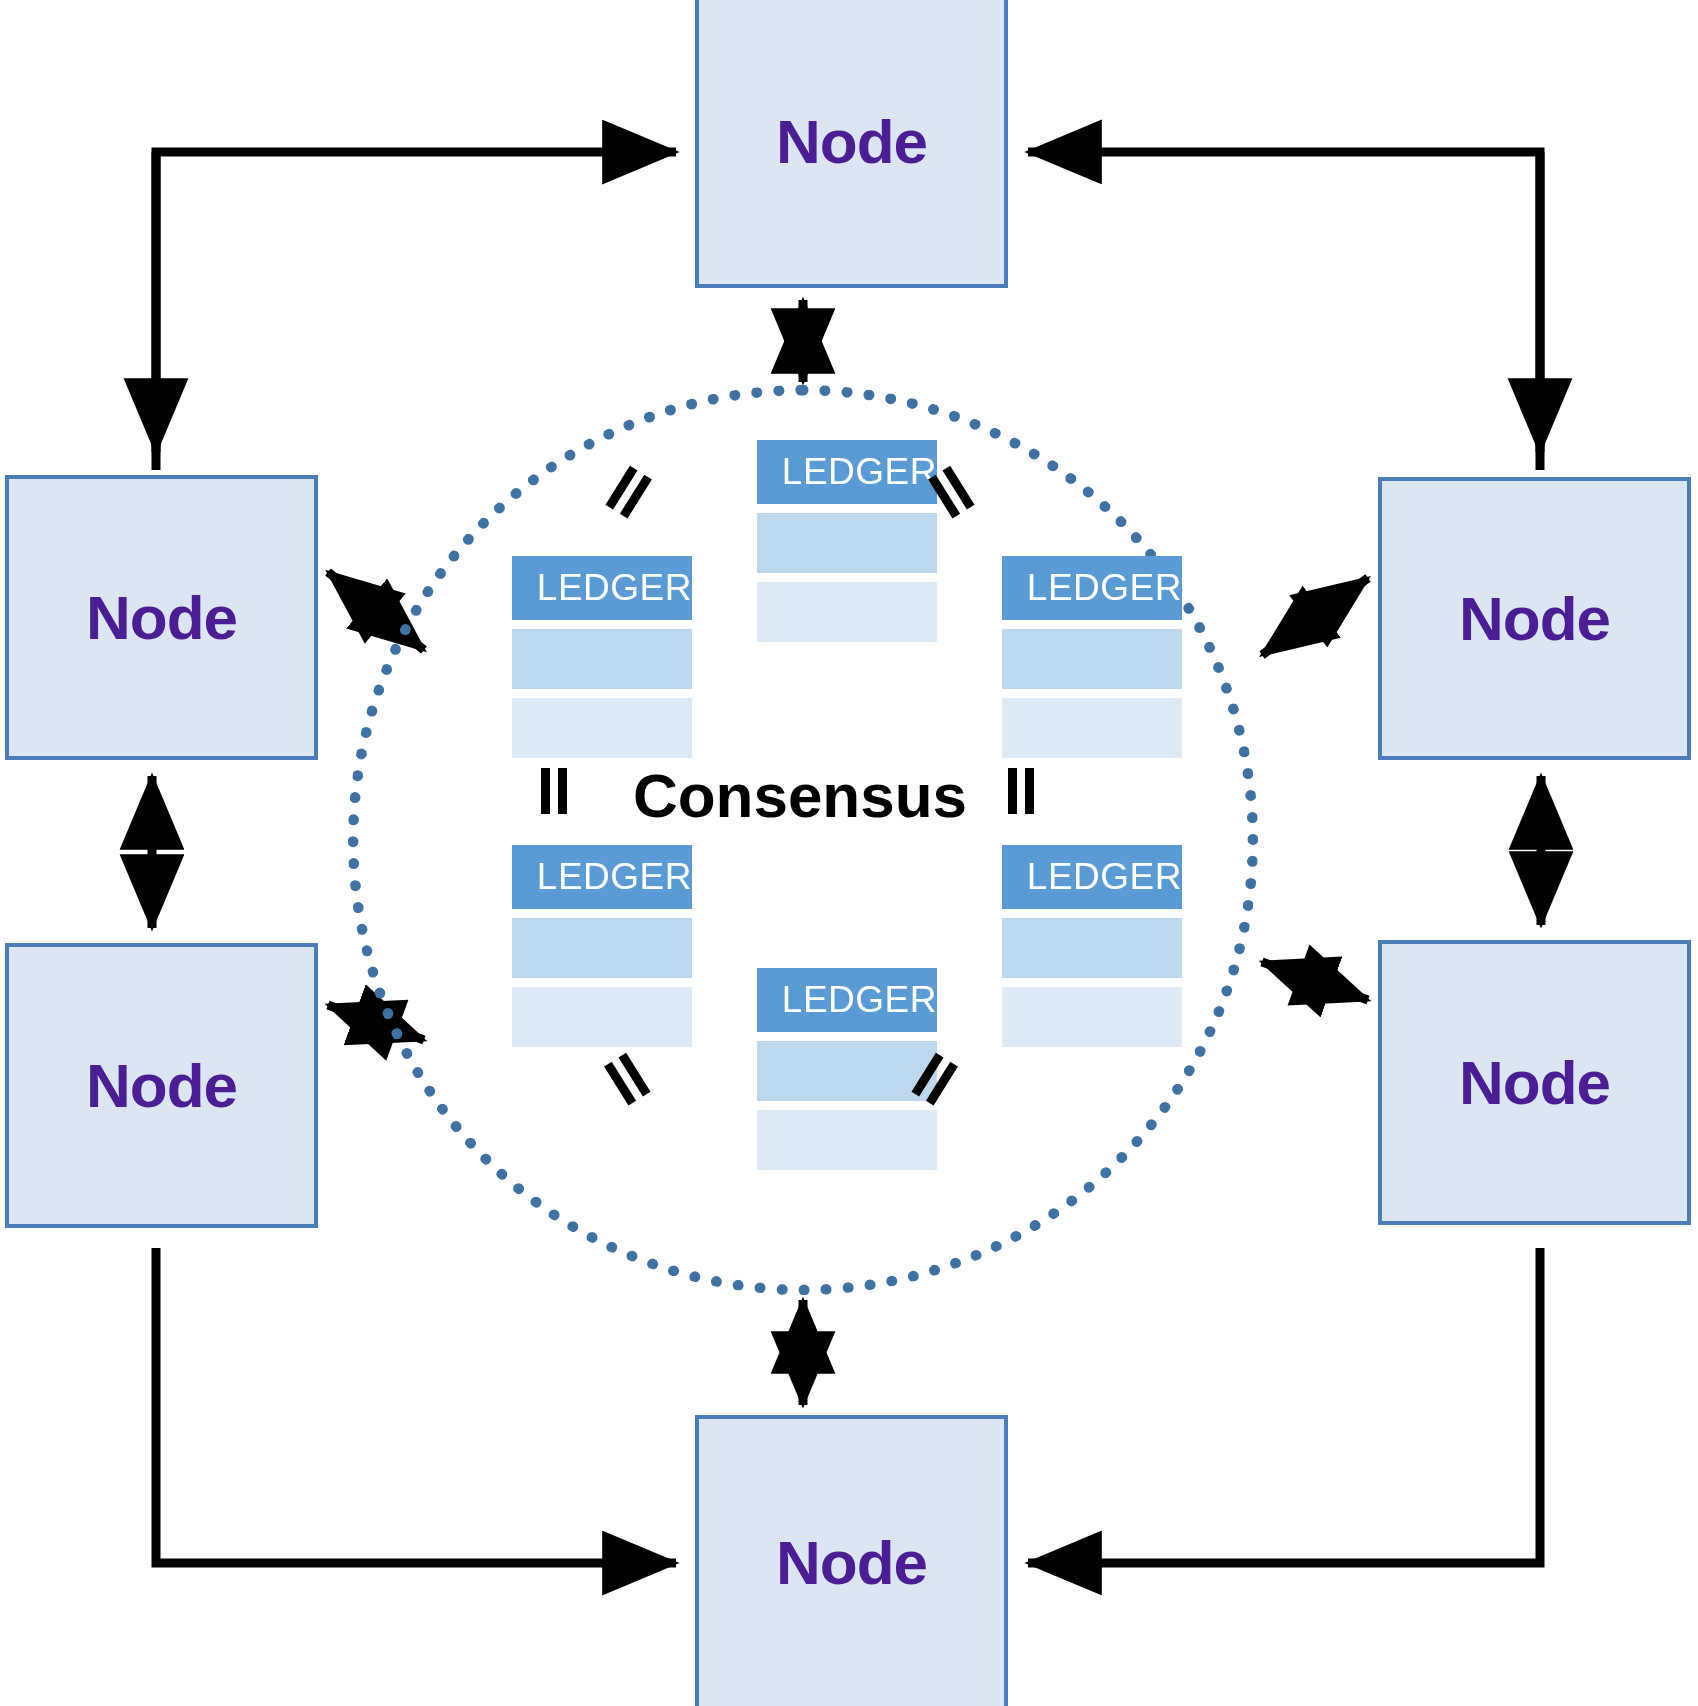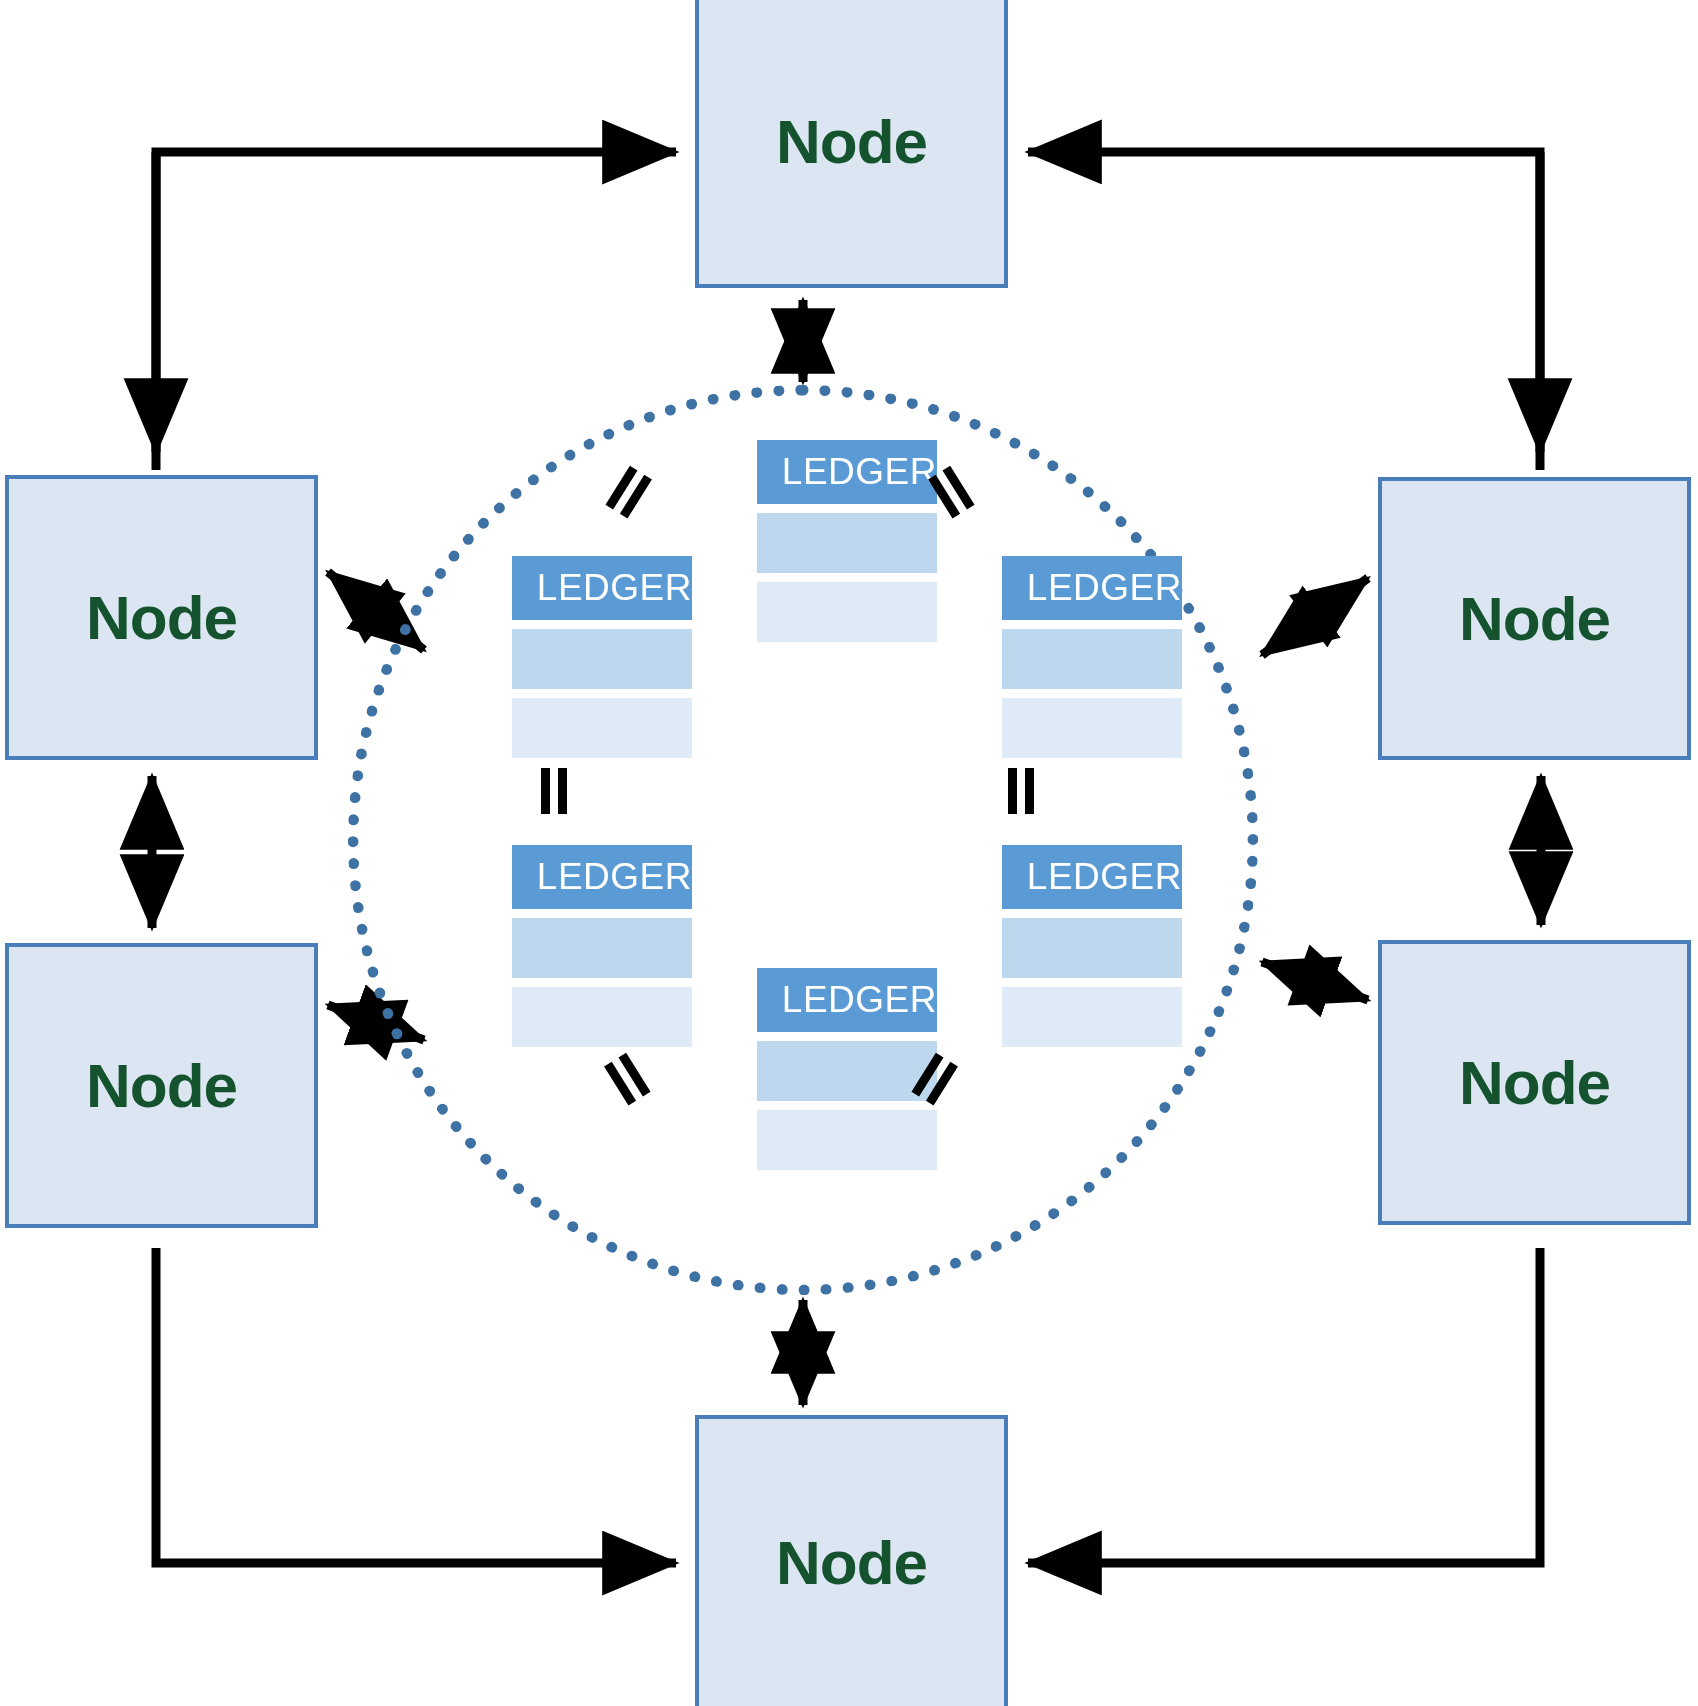--- a/index.html
+++ b/index.html
@@ -24,21 +24,21 @@
     background: #dce6f2;
     border: 4px solid #4a7ebb;
     display: flex;
     align-items: center;
     justify-content: center;
   }
   .node-label {
     font-family: "Liberation Sans", sans-serif;
     font-weight: bold;
     font-size: 62px;
-    color: #14532d;
+    color: #4c1d95;
     letter-spacing: -1px;
     line-height: 1;
   }
   
   #consensus-circle {
     position: absolute;
     left: 348px;
     top: 385px;
     width: 910px;
     height: 910px;
@@ -255,14 +255,15 @@
   </div>
   <div class="eq rot-p45" style="left:606px; top:1055px;">
     <span class="b1"></span>
       <span class="b2"></span>
   </div>
   <div class="eq rot-n45" style="left:910px; top:1055px;">
     <span class="b1"></span>
       <span class="b2"></span>
   </div>
 
+  <div id="consensus-label">Consensus</div>
 
 </div>
 
 </body></html>

